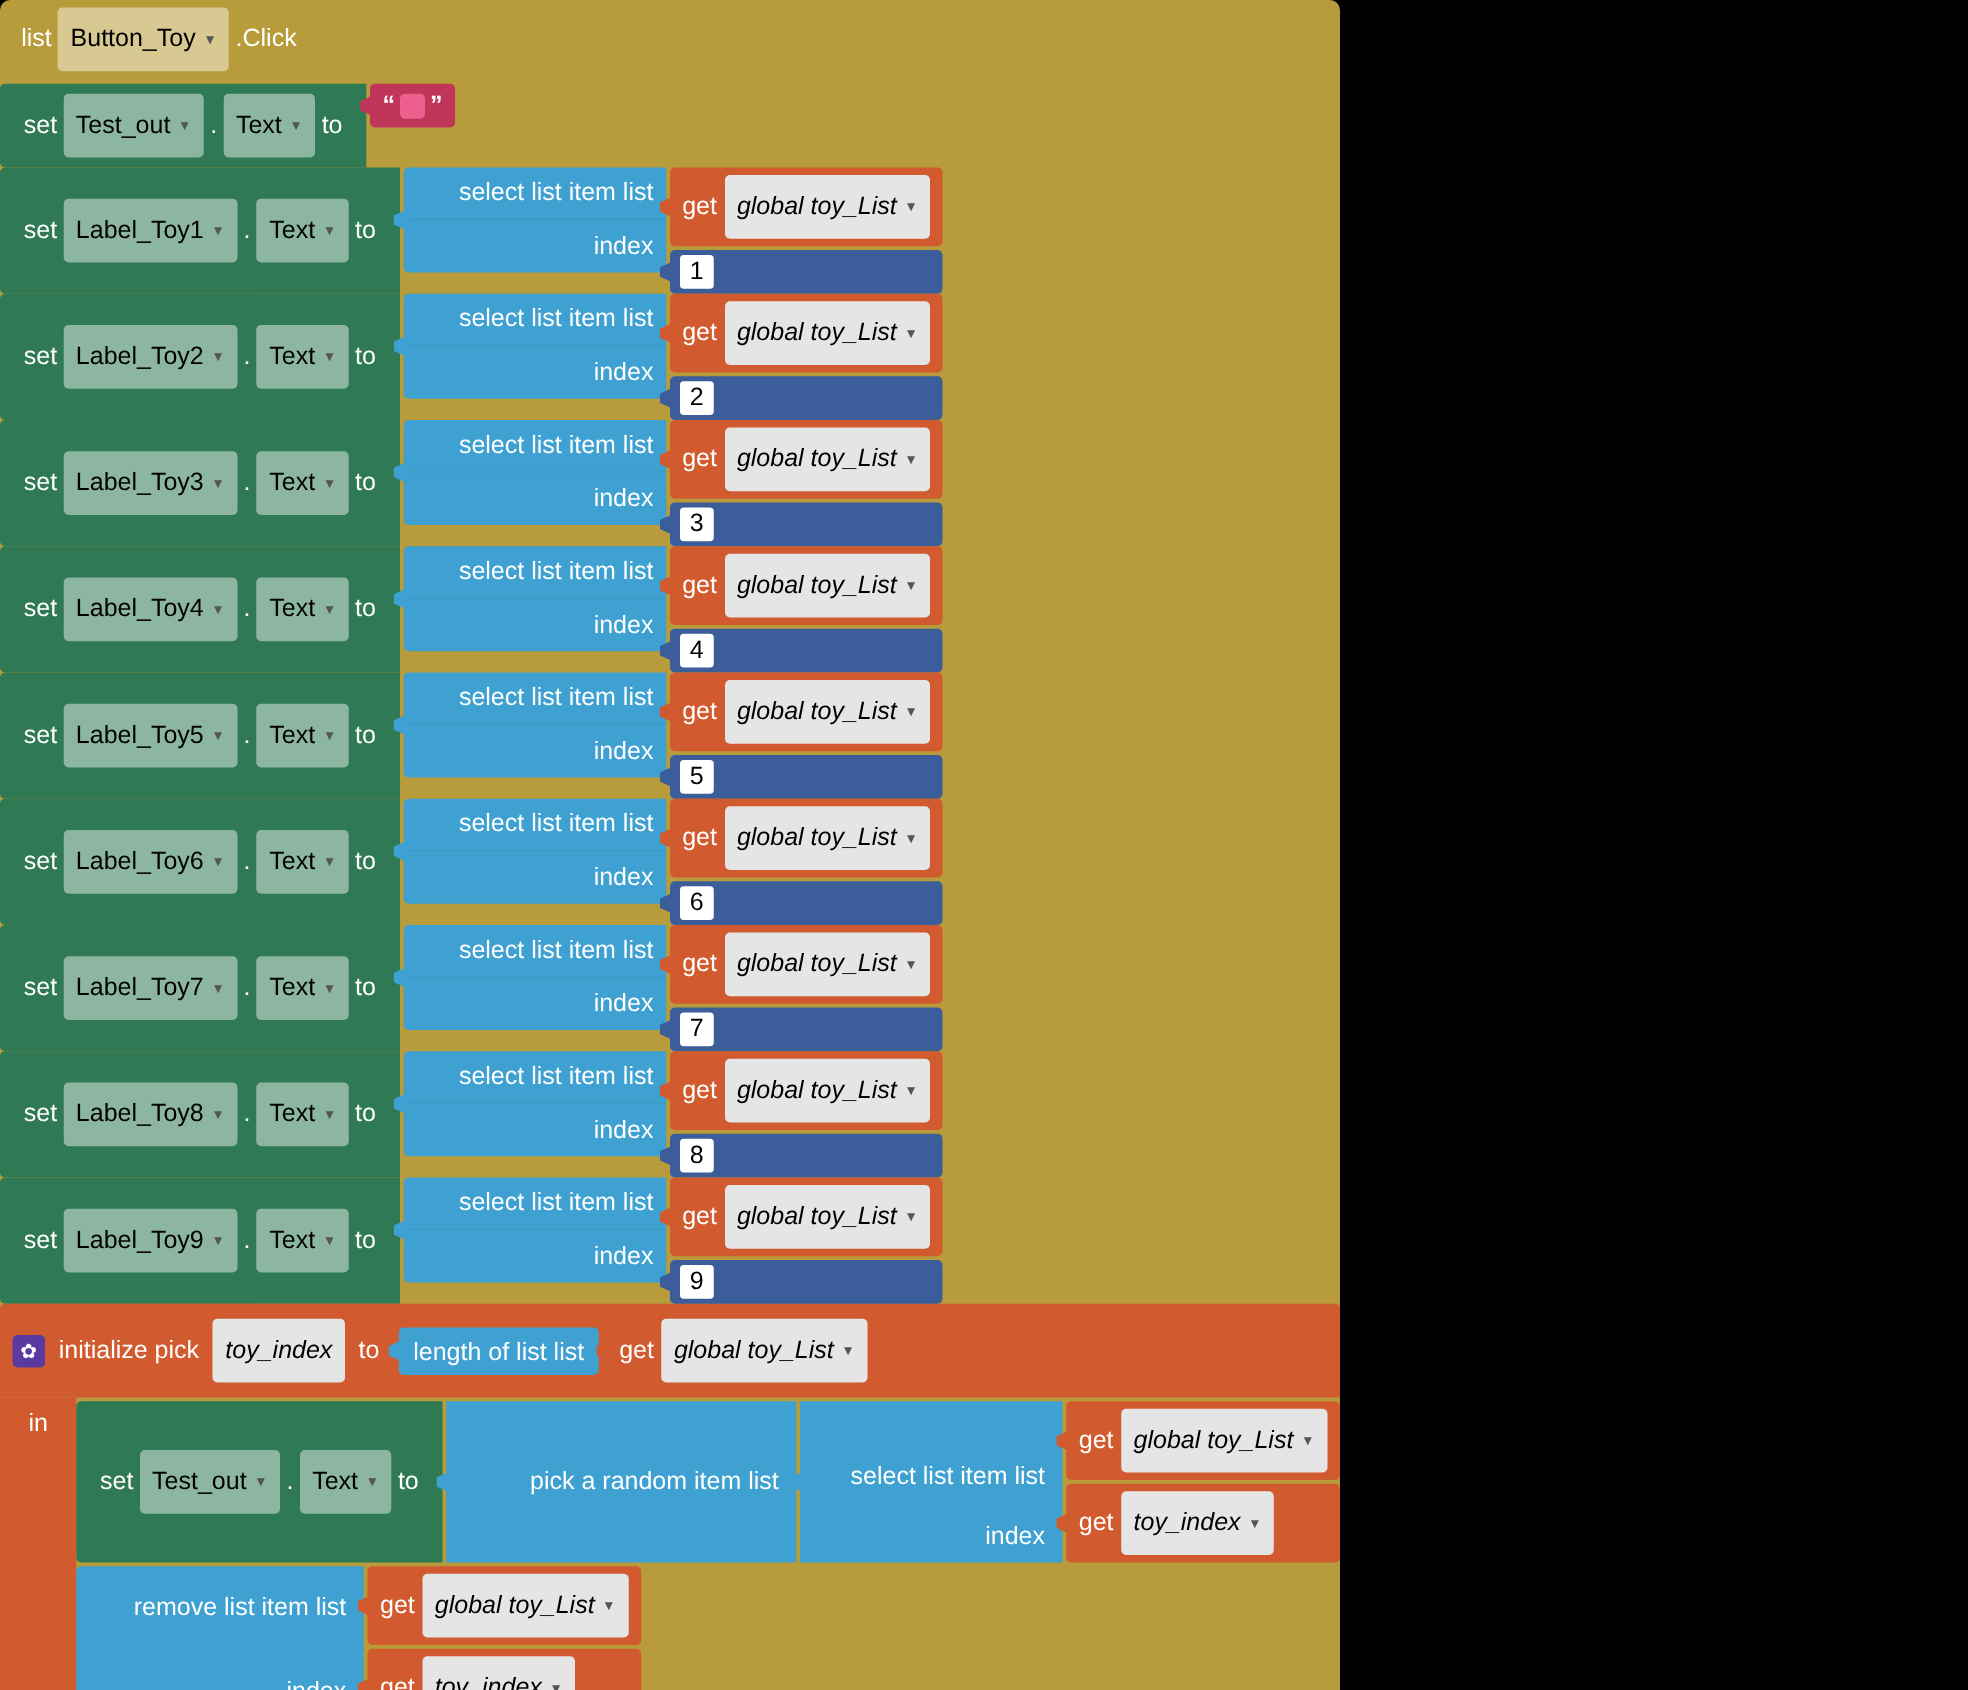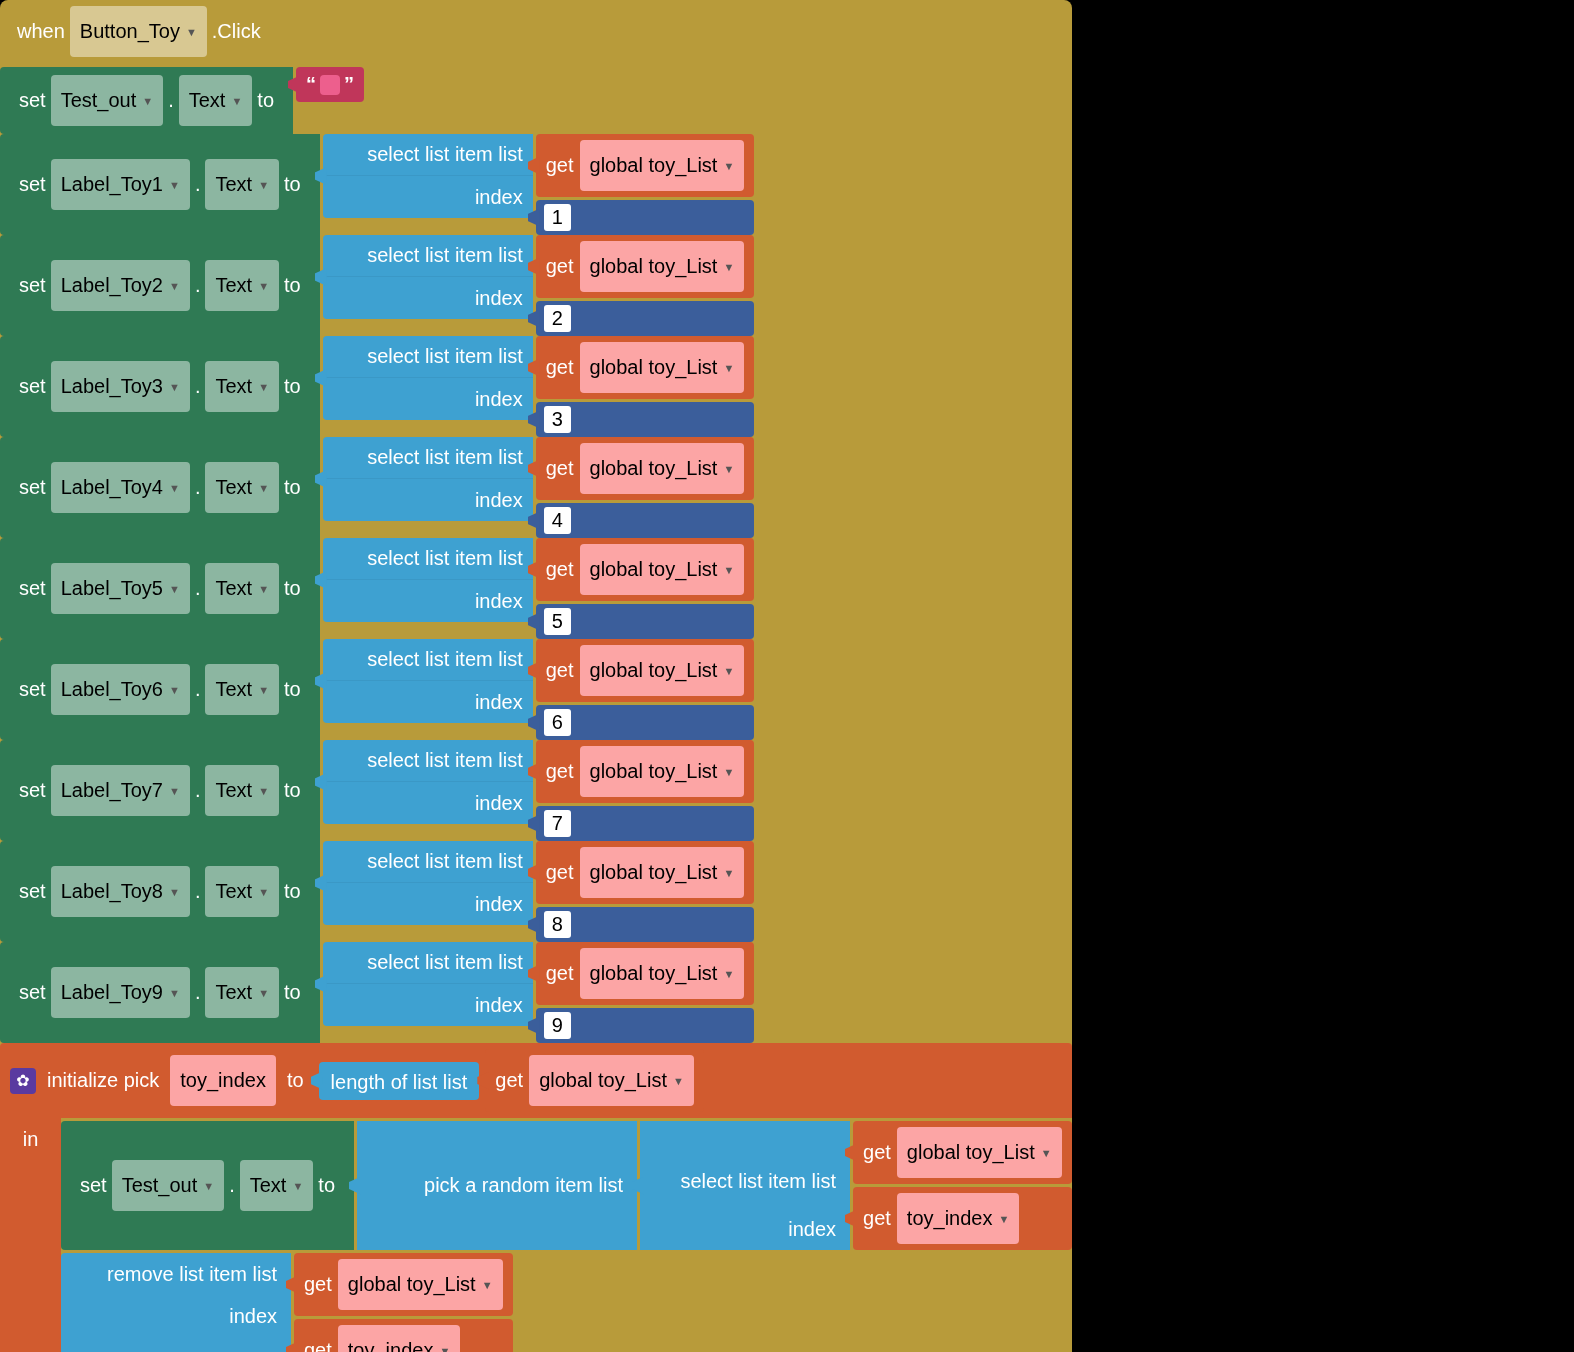--- a/index.html
+++ b/index.html
@@ -1,20 +1,20 @@
 <!DOCTYPE html>
 <html><head>
 <meta charset="utf-8">
 <style>
   * { box-sizing: border-box; margin: 0; padding: 0; }
   body { background: #000; font-family: -apple-system, Helvetica, Arial, sans-serif; font-size: 20px; color: #fff; padding: 0; width: 1574px; }
   .workspace { position: relative; }
   .lbl { margin: 0 5px; }
   .dd { background: rgba(255,255,255,0.45); color: #000; padding: 14px 10px; border-radius: 4px; display: inline-flex; align-items: center; gap: 6px; cursor: pointer; }
-  .dd.orange { background: #fca5a5; }
+  .dd.orange { background: #e5e5e5; font-style: italic; }
   .tri { font-size: 11px; color: #555; }
   .numfield { background: #fff; color: #000; padding: 2px 8px; border-radius: 3px; min-width: 22px; text-align: center; font-weight: 500; }
   .quotefield { background: #ed5f8d; border-radius: 4px; width: 20px; height: 20px; display: inline-block; }
 
   
   .c-olive { background: #b89b3a; }
 
   
   .when-block { display: inline-block; border-radius: 8px 8px 8px 0; }
   .when-header { display: flex; align-items: center; padding: 6px 12px; }
@@ -60,33 +60,33 @@
   .lenb { background: #3ea1d1; display: inline-flex; align-items: flex-end; padding: 6px 12px; border-radius: 4px; gap: 6px; min-height: 38px;}
 
   
   .big-row { display: flex; align-items: stretch; gap: 3px; }
   .sli2 { background: #3ea1d1; display: flex; align-items: center; padding: 8px 14px; min-height: 42px; justify-content: flex-end; gap: 6px;}
   .sli2.stack { flex-direction: column; align-items: flex-end; padding: 0;}
   .sli2.stack .sli2-r { display: flex; align-items: center; padding: 6px 14px; min-height: 42px; gap: 6px; justify-content:flex-end; width:100%;}
 
   
   .rm-block { background: #3ea1d1; border-radius: 4px 0 0 4px; display: flex; flex-direction: column; }
-  .rm-row { display: flex; align-items: center; padding: 2px 14px; min-height: 42px; justify-content: flex-end; gap: 6px;}
+  .rm-row { display: flex; align-items: flex-start; padding: 22px 14px; min-height: 42px; justify-content: flex-end; gap: 6px;}
 
   .align-r { justify-content: flex-end; text-align: right; }
   .w-sli-top { min-width: 210px; }
 </style>
 </head>
 <body>
 
 <div class="workspace">
   <div class="when-block c-olive">
 
     <div class="when-header">
-      <span class="lbl">when</span>
+      <span class="lbl">list</span>
       <span class="dd">
         <span>Button_Toy</span>
           <span class="tri">▼</span>
       </span>
       <span class="lbl">.Click</span>
     </div>
 
     <div class="when-body">
 
       <div class="when-stack" id="rows-host">

